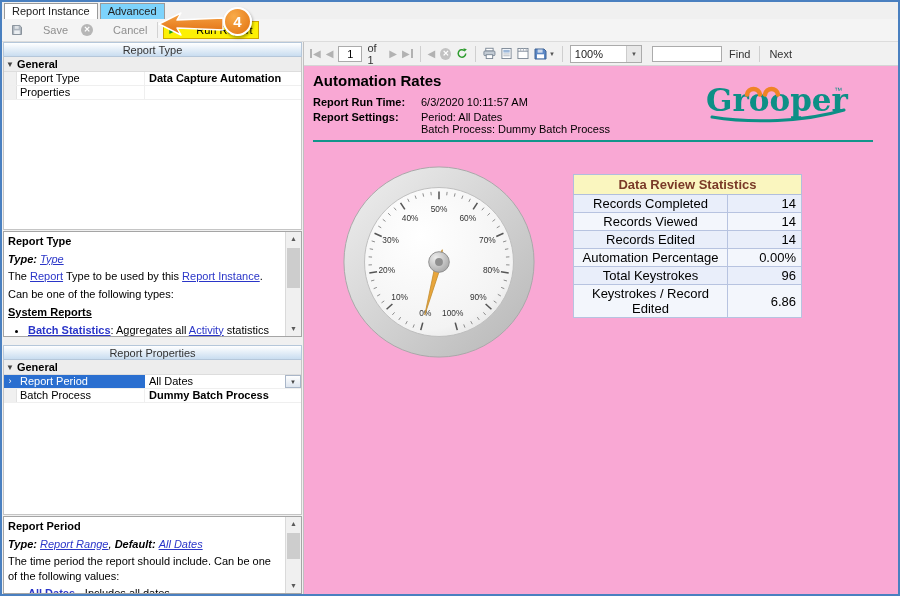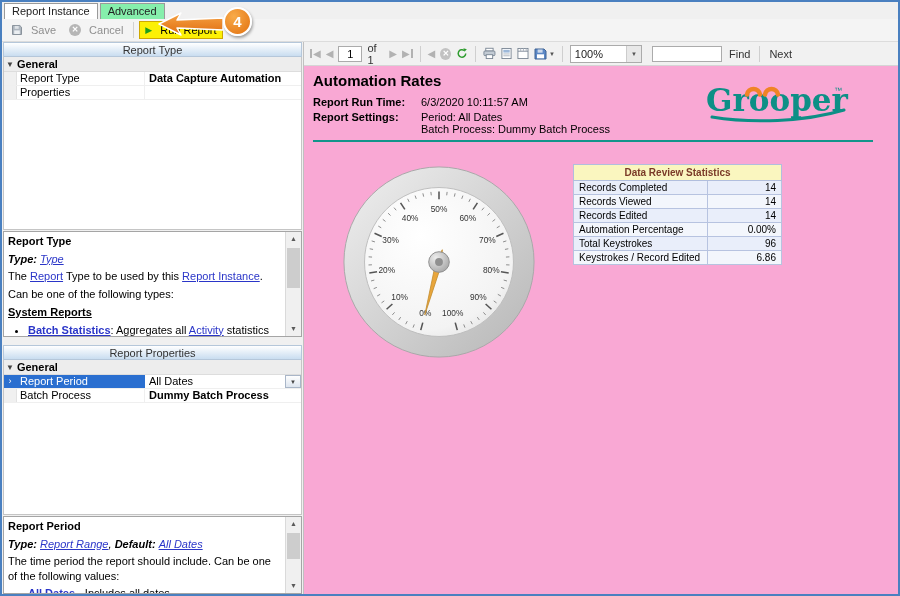--- a/index.html
+++ b/index.html
@@ -2,26 +2,26 @@
 <html><head>
 <meta charset="utf-8">
 <style>
   * { box-sizing: border-box; margin: 0; padding: 0; }
   html,body { background:#9a9a9a; }
   body { font-family:"Liberation Sans", sans-serif; }
   .window { position:relative; width:900px; height:596px; border:2px solid #4a80c0; background:#f0f0f0; overflow:hidden; font-size:11px; color:#000; }
 
   
   .tabbar { height:17px; display:flex; align-items:flex-end; padding-left:2px; background:#f0f0f0; }
-  .tab { padding:1px 7px 2px; border:1px solid #9a9a9a; border-bottom:none; background:#86efac; margin-right:2px; color:#222; }
+  .tab { padding:1px 7px 2px; border:1px solid #9a9a9a; border-bottom:none; background:#7dd3fc; margin-right:2px; color:#222; }
   .tab.active { background:#fff; }
 
   
   .toolbar { height:23px; display:flex; align-items:center; gap:3px; padding:0 4px; background:#f4f4f4; border-bottom:1px solid #dcdcdc; }
-  .tb-btn { display:inline-flex; align-items:center; gap:8px; padding:2px 5px;justify-content:center; }
+  .tb-btn { display:inline-flex; align-items:center; gap:20px; padding:2px 5px;justify-content:center; }
   .tb-btn.disabled { color:#8f8f8f; }
   .tb-btn.run { background:#fcf005; border:1px solid #cfa800; color:#000; }
   .cancel-ic { width:12px; height:12px; border-radius:50%; background:#b6b6b6; color:#fff; font-size:8px; line-height:12px; text-align:center; font-weight:bold; }
   .play-ic { color:#1b9e1b; font-size:9px; }
   .tb-sep { width:1px; height:16px; background:#d2d2d2; margin:0 2px; }
 
   
   .ann-badge { position:absolute; left:221px; top:5px; width:29px; height:29px; border-radius:50%;
     background:radial-gradient(circle at 35% 30%, #f8ab4a, #e2710f); border:2px solid #fff; color:#fff;
     font-size:15px; font-weight:bold; text-align:center; line-height:25px; box-shadow:1px 2px 3px rgba(0,0,0,.35); z-index:20; }
@@ -88,25 +88,25 @@
 
   
   .report-area { flex:1; position:relative; padding:5px 9px; background:#f9a8d4; overflow:hidden; }
   .report-title { font-size:15px; font-weight:bold; margin:1px 0 7px; }
   .meta-row { display:flex; margin-bottom:3px; }
   .meta-label { width:108px; font-weight:bold; flex:none; }
   .teal-rule { border-bottom:2px solid #13948b; margin-top:5px; width:560px; }
   .logo { position:absolute; top:16px; right:42px; }
   .report-body { display:flex; align-items:flex-start; }
   .gauge { margin:22px 0 0 28px; flex:none; }
-  .stats-table { margin:22px 0 0 36px; border-collapse:collapse; font-size:10px;border-radius:9px; }
+  .stats-table { margin:32px 0 0 36px; border-collapse:collapse; font-size:13px;border-radius:9px; }
   .stats-table th { background:#faf6bf; color:#7a3a28; border:1px solid #b1bedd; font-weight:bold; padding:2px 4px; text-align:center; }
   .stats-table td { border:1px solid #b7c3e0; padding:1px 5px; background:#e9eefa; }
   .stats-table tr:nth-child(even) td { background:#f3f6fc; }
-  .stats-table td.lbl { width:134px; }
+  .stats-table td.lbl { width:154px;text-align:center; }
   .stats-table td.val { width:74px; text-align:right; }
 </style>
 </head>
 <body>
 
 <div class="window">
 
   <div class="tabbar">
     <div class="tab active">Report Instance</div>
     <div class="tab">Advanced</div>

